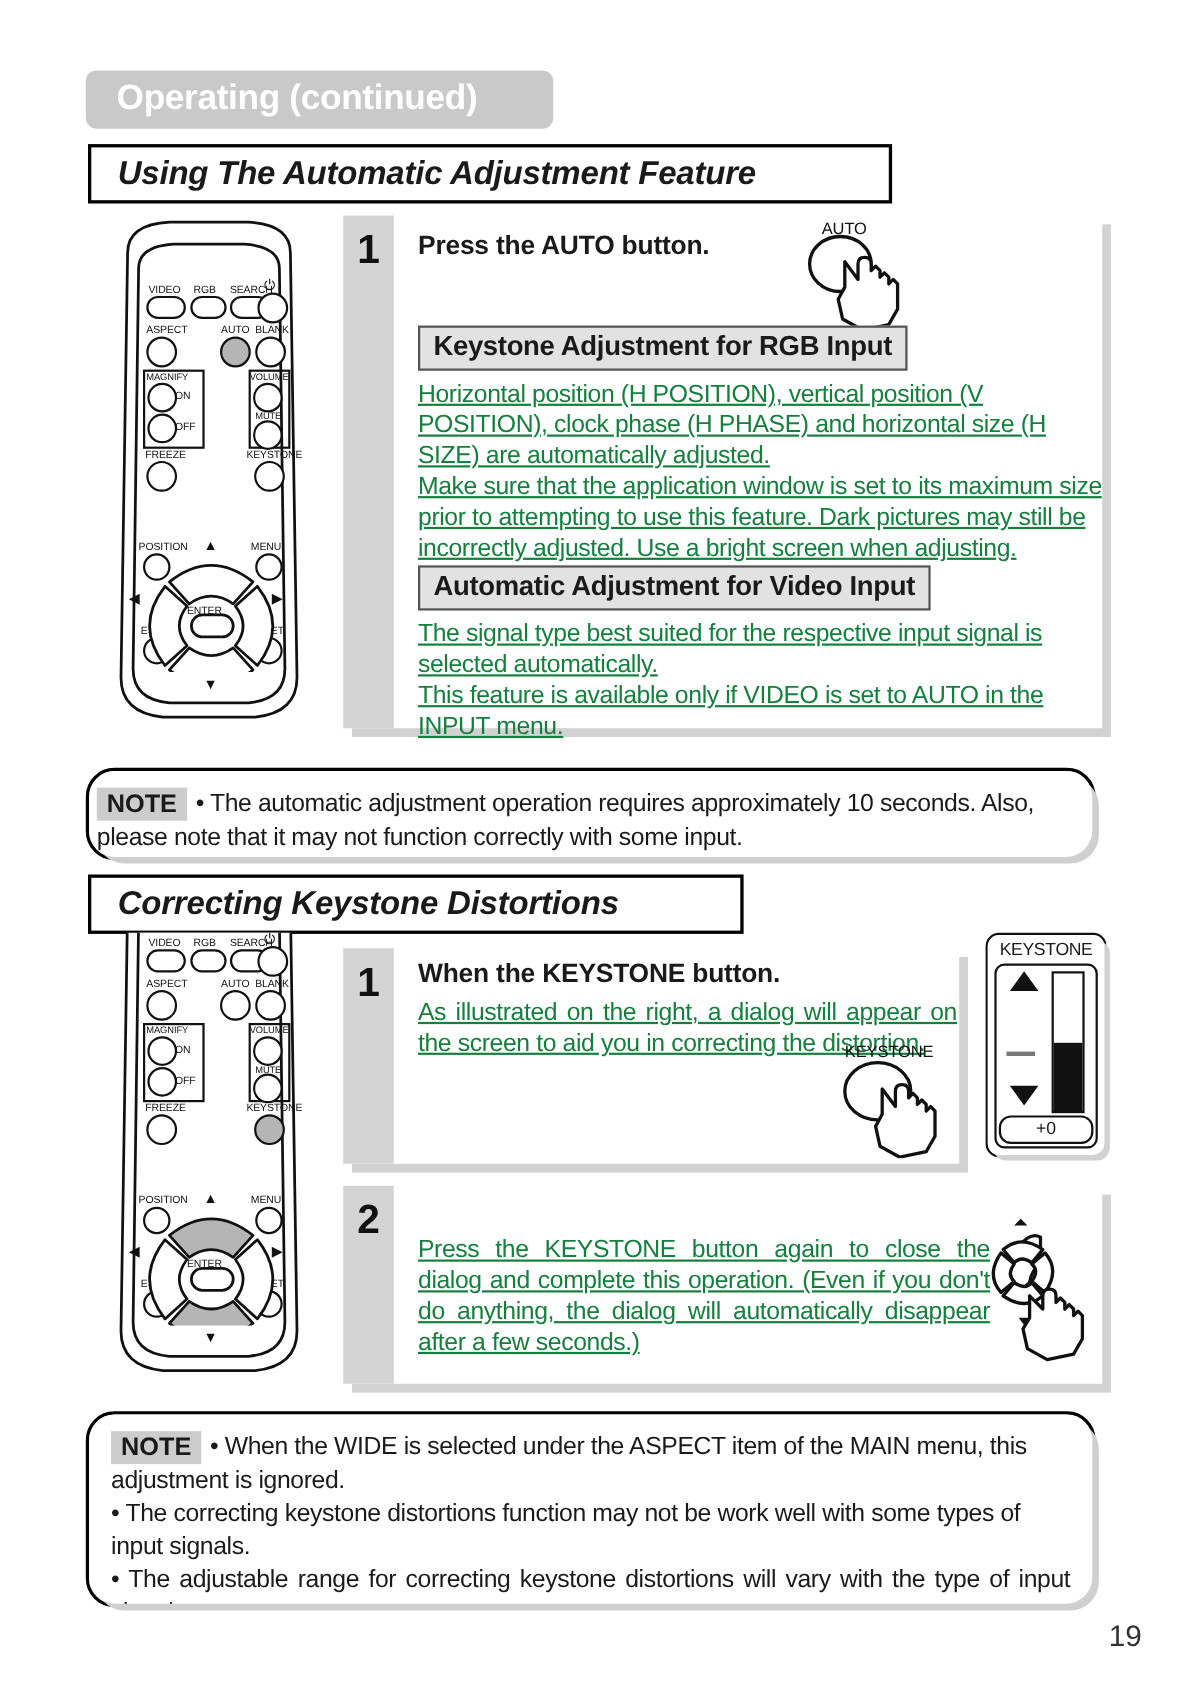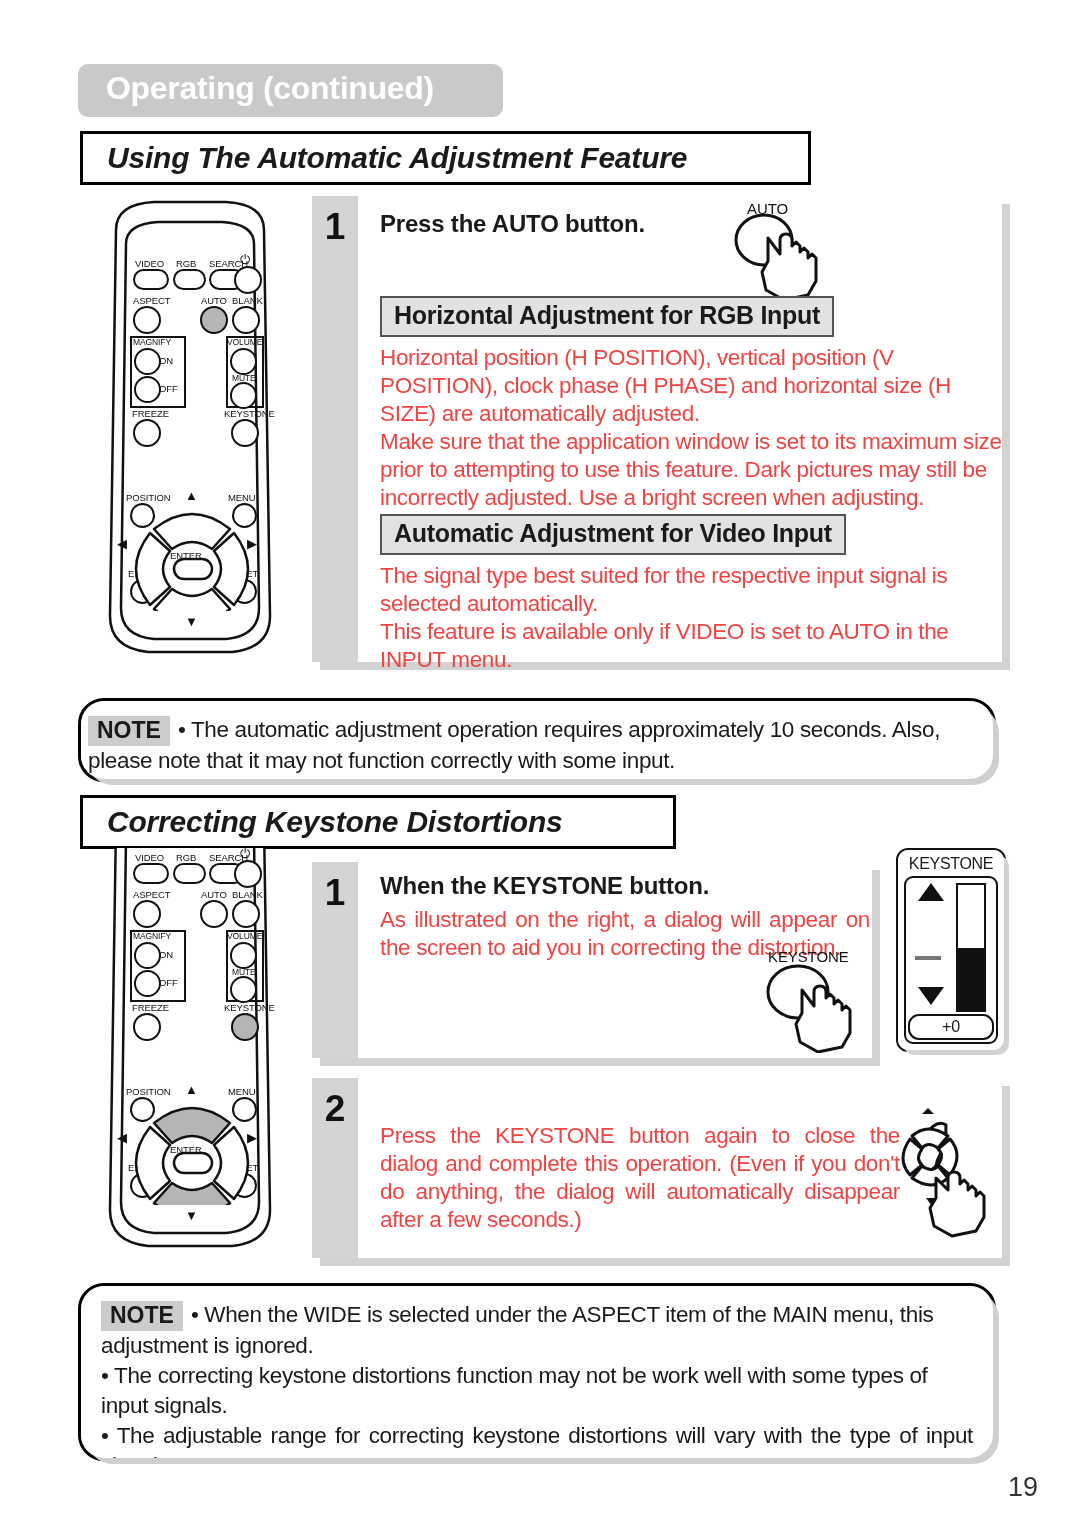--- a/index.html
+++ b/index.html
@@ -23,21 +23,21 @@
   
   .panel{position:absolute;background:#fff;}
   .panel .shadow{position:absolute;left:8px;top:8px;right:-8px;bottom:-8px;background:#d2d2d2;z-index:0;}
   .panel .body{position:absolute;left:0;top:0;right:0;bottom:0;background:#fff;z-index:1;}
   .stepbar{position:absolute;left:0;top:0;width:46px;bottom:0;background:#d4d4d4;z-index:2;}
   .stepnum{position:absolute;left:0;top:10px;width:46px;text-align:center;
     font-size:37px;font-weight:bold;z-index:3;color:#111;}
 
   
   .boldline{font-size:24px;font-weight:bold;letter-spacing:-0.2px;}
-  .para{font-size:22.5px;line-height:28px;letter-spacing:-0.35px;color:#ef4444;}
+  .para{font-size:22.5px;line-height:28px;letter-spacing:-0.35px;color:#15803d;text-decoration:underline;}
   .subhead{display:inline-block;border:2px solid #555;background:#e2e2e2;
     padding:3px 12px 5px 12px;font-size:25px;font-weight:bold;letter-spacing:-0.3px;}
 
   
   .note{position:absolute;border:3px solid #000;border-radius:26px;background:#fff;}
   .note .sh{position:absolute;left:6px;top:6px;right:-6px;bottom:-6px;
      border-radius:26px;background:#cfcfcf;z-index:0;}
   .note .bd{position:absolute;left:0;top:0;right:0;bottom:0;border-radius:24px;background:#fff;z-index:1;
      overflow:hidden;}
   .notelabel{display:inline-block;background:#cccccc;font-weight:bold;font-size:23px;
@@ -150,21 +150,21 @@
 
     <div style="position:absolute;left:410px;top:2px;width:120px;height:105px;z-index:4;">
       <div class="rlabel" style="left:25px;top:2px;font-size:15px;">AUTO</div>
       <svg width="120" height="105" viewBox="0 0 120 105">
         <ellipse cx="42" cy="42" rx="28" ry="25" fill="#fff" stroke="#111" stroke-width="3"></ellipse>
         <path d="M46 40 L46 63 L40 74 L44 92 L62 102 L86 97 L94 83 L94 60 L90 56 L86 60 L86 54 L82 50 L78 54 L78 48 L74 44 L70 48 L70 42 Q70 36 64 36 Q58 36 58 42 L58 56 Z" fill="#fff" stroke="#111" stroke-width="3" stroke-linejoin="round"></path>
       </svg>
     </div>
 
     <div style="position:absolute;left:68px;top:100px;z-index:4;">
-      <div class="subhead">Horizontal Adjustment for RGB Input</div>
+      <div class="subhead">Keystone Adjustment for RGB Input</div>
     </div>
     <div class="para" style="position:absolute;left:68px;top:148px;width:612px;z-index:4;">Horizontal position (H POSITION), vertical position (V POSITION), clock phase (H PHASE) and horizontal size (H SIZE) are automatically adjusted.</div>
     <div class="para" style="position:absolute;left:68px;top:232px;width:622px;z-index:4;">Make sure that the application window is set to its maximum size prior to attempting to use this feature. Dark pictures may still be incorrectly adjusted. Use a bright screen when adjusting.</div>
 
     <div style="position:absolute;left:68px;top:318px;z-index:4;">
       <div class="subhead">Automatic Adjustment for Video Input</div>
     </div>
     <div class="para" style="position:absolute;left:68px;top:366px;width:612px;z-index:4;">The signal type best suited for the respective input signal is selected automatically.</div>
     <div class="para" style="position:absolute;left:68px;top:422px;width:628px;z-index:4;">This feature is available only if VIDEO is set to AUTO in the INPUT menu.</div>
   </div>

